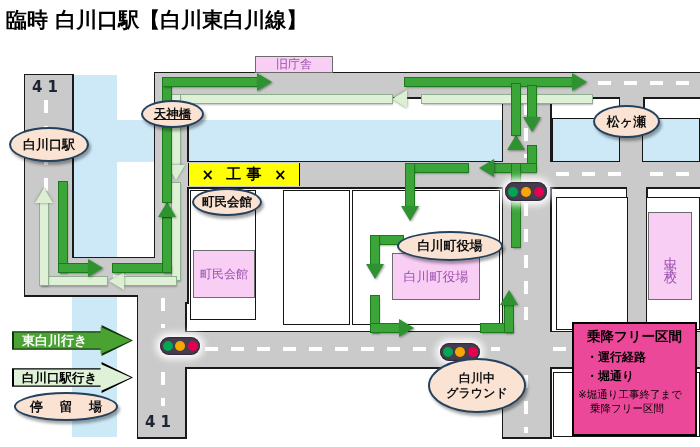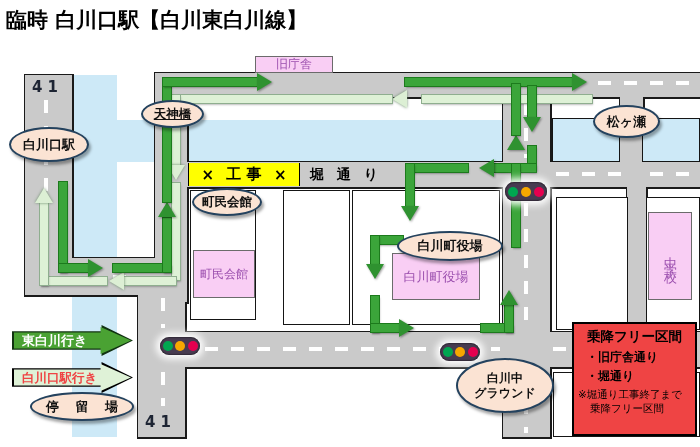--- a/index.html
+++ b/index.html
@@ -27,21 +27,21 @@
         box-shadow:2px 3px 3px rgba(0,0,0,.35);font-size:13px;box-sizing:border-box;text-align:center;}
   .tl{position:absolute;background:#473b50;border-radius:9px;display:flex;align-items:center;
       justify-content:space-evenly;box-shadow:0 0 7px 4px rgba(255,255,255,.95),inset 0 0 2px #000;}
   .bulb{width:10px;height:10px;border-radius:50%;display:block;}
   .bg{background:#00a650;} .by{background:#f7a800;} .br{background:#e5004f;}
   .roadlabel{position:absolute;font-weight:bold;color:#1d2433;}
   .arrowlegend{position:absolute;}
   .alouter{position:absolute;inset:0;clip-path:polygon(0% 20%,74% 20%,74% 0%,100% 50%,74% 100%,74% 80%,0% 80%);}
   .alinner{position:absolute;inset:2px;clip-path:polygon(0% 20%,74% 20%,74% 0%,100% 50%,74% 100%,74% 80%,0% 80%);}
   .altext{position:absolute;left:10px;top:50%;transform:translateY(-50%);font-weight:bold;white-space:nowrap;}
-  .fz{position:absolute;left:572px;top:322px;width:125px;height:114px;background:#ef4444;
+  .fz{position:absolute;left:572px;top:322px;width:125px;height:114px;background:#ec4899;
       border:2.5px solid #000;box-sizing:border-box;padding:4px 4px 0 4px;color:#000;}
   .fz .t{font-size:13.5px;font-weight:bold;text-align:center;margin-bottom:3px;}
   .fz .i{font-size:12px;font-weight:bold;margin:2px 0 2px 8px;}
   .fz .n{font-size:10.5px;margin-left:0px;line-height:1.35;}
   .fz .n2{font-size:10.5px;margin-left:12px;line-height:1.35;}
   .construction{position:absolute;left:188px;top:163px;width:112px;height:23px;background:#ffff00;
       border-left:1px solid #000;border-right:1px solid #000;display:flex;align-items:center;
       justify-content:space-evenly;font-weight:bold;font-size:15px;color:#000;box-sizing:border-box;}
   .title{position:absolute;left:6px;top:6px;font-size:21px;font-weight:900;color:#000;letter-spacing:0px;}
   .subtitle{position:absolute;left:415px;top:20px;font-size:15px;font-weight:bold;color:#000;}
@@ -74,21 +74,20 @@
   <div class="rf" style="left:157px;top:162px;width:543px;height:25px;"></div>
   <div class="rf" style="left:503px;top:97px;width:47px;height:340px;"></div>
   <div class="rf" style="left:620px;top:97px;width:23px;height:65px;"></div>
   <div class="rf" style="left:627px;top:187px;width:19px;height:145px;"></div>
 
   <div class="construction">
     <span>×</span>
     <span>工 事</span>
     <span>×</span>
   </div>
-  <div class="roadlabel" style="left:310px;top:166px;font-size:14px;color:#000;letter-spacing:4px;">堀 通 り</div>
   <div class="roadlabel" style="left:32px;top:78px;font-size:15px;letter-spacing:5px;">41</div>
   <div class="roadlabel" style="left:145px;top:413px;font-size:15px;letter-spacing:5px;">41</div>
 
   <div class="dashv" style="left:44px;top:100px;height:150px;"></div>
   <div class="dashv" style="left:161px;top:298px;height:30px;"></div>
   <div class="dashv" style="left:161px;top:372px;height:34px;"></div>
   <div class="dashv" style="left:524px;top:102px;height:56px;"></div>
   <div class="dashv" style="left:524px;top:203px;height:120px;"></div>
   <div class="dashv" style="left:524px;top:375px;height:58px;"></div>
   <div class="dashh" style="left:598px;top:81px;width:102px;"></div>
@@ -189,42 +188,42 @@
   </div>
   <div class="stop" style="left:192px;top:188px;width:70px;height:28px;font-size:12.5px;">
     <span>町民会館</span>
   </div>
   <div class="stop" style="left:397px;top:231px;width:106px;height:30px;">
     <span>白川町役場</span>
   </div>
   <div class="stop" style="left:593px;top:105px;width:67px;height:33px;">
     <span>松ヶ瀬</span>
   </div>
-  <div class="stop" style="left:456px;top:358px;width:98px;height:55px;flex-direction:column;font-size:12px;line-height:1.25;align-items:center;">
+  <div class="stop" style="left:428px;top:358px;width:98px;height:55px;flex-direction:column;font-size:12px;line-height:1.25;align-items:center;">
     <span>白川中</span>
     <span>グラウンド</span>
   </div>
 
   <div class="arrowlegend" style="left:12px;top:325px;width:121px;height:31px;">
     <div class="alouter" style="background:#123312;"></div>
     <div class="alinner" style="background:#4aa233;"></div>
     <div class="altext" style="color:#fff;font-size:13px;">東白川行き</div>
   </div>
   <div class="arrowlegend" style="left:12px;top:362px;width:121px;height:31px;">
     <div class="alouter" style="background:#000;"></div>
     <div class="alinner" style="background:#dff2d7;"></div>
-    <div class="altext" style="color:#ef4444;font-size:12.5px;">白川口駅行き</div>
-  </div>
-  <div class="stop" style="left:30px;top:392px;width:104px;height:29px;letter-spacing:6px;padding-left:6px;text-align:center;">
+    <div class="altext" style="color:#000000;font-size:12.5px;">白川口駅行き</div>
+  </div>
+  <div class="stop" style="left:14px;top:392px;width:104px;height:29px;letter-spacing:6px;padding-left:6px;text-align:center;">
     <span>停 留 場</span>
   </div>
 
   <div class="fz">
     <div class="t">乗降フリー区間</div>
-    <div class="i">・旧庁舎通り</div>
+    <div class="i">・運行経路</div>
     <div class="i">・堀通り</div>
     <div class="n">※堀通り工事終了まで</div>
     <div class="n2">乗降フリー区間</div>
   </div>
 
   <div class="title">臨時 白川口駅【白川東白川線】</div>
 
 </div>
 
 </body></html>

